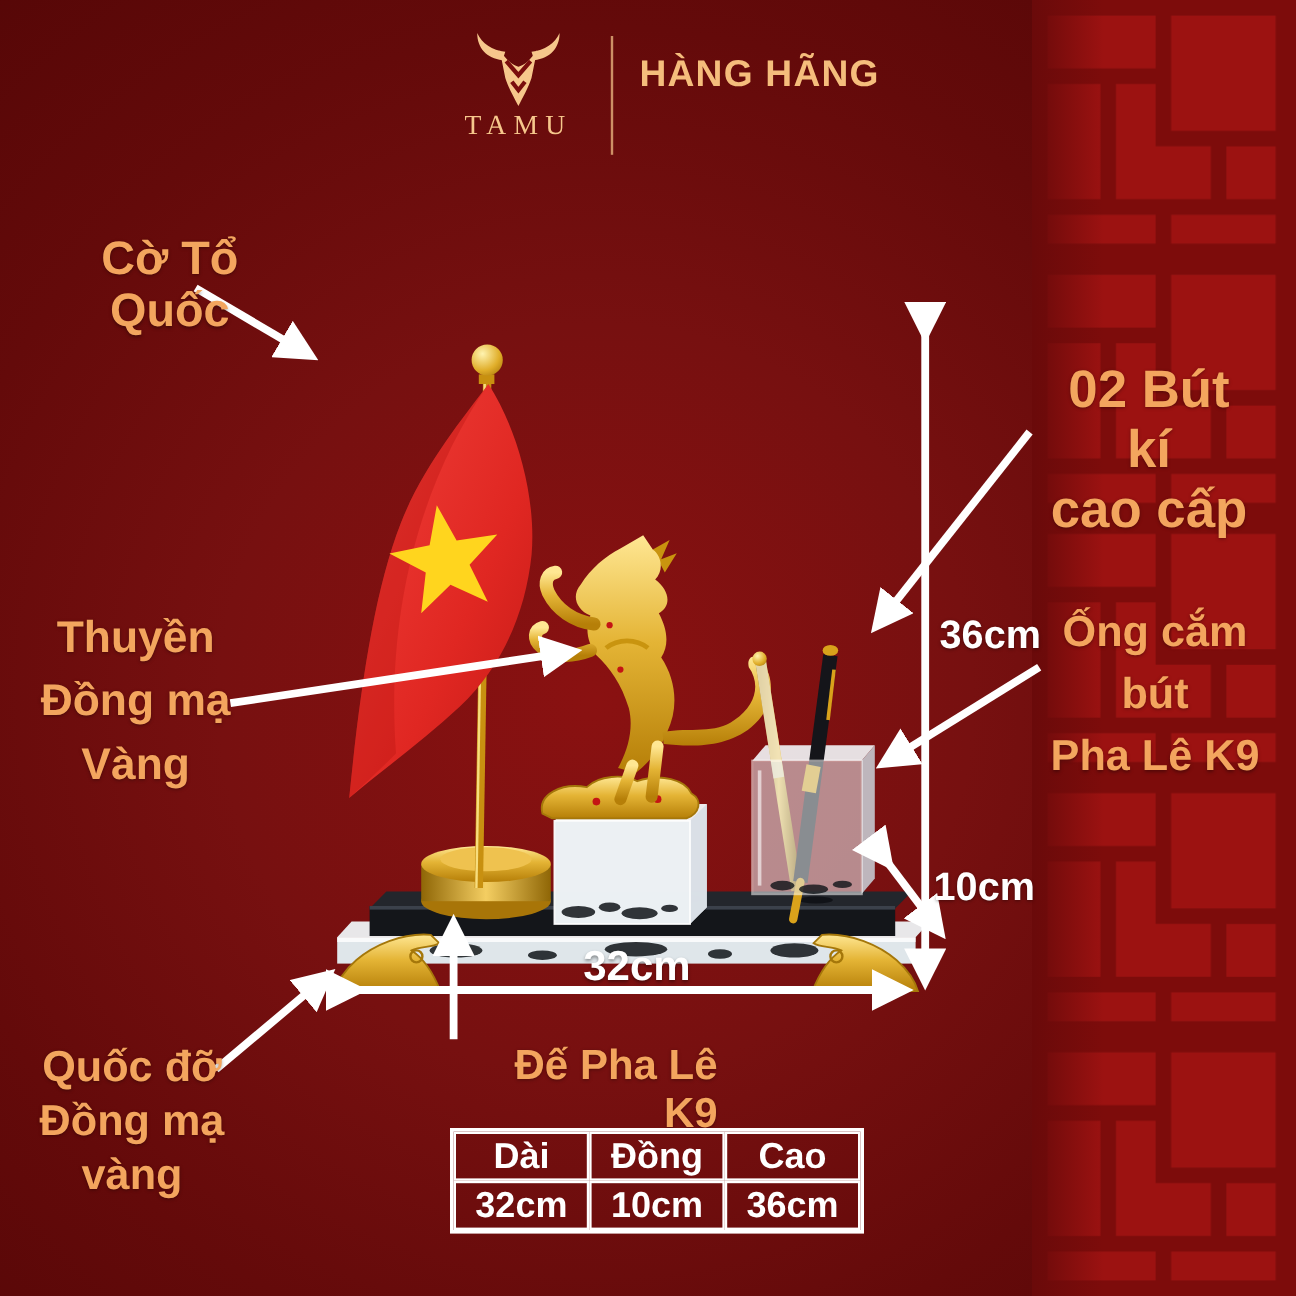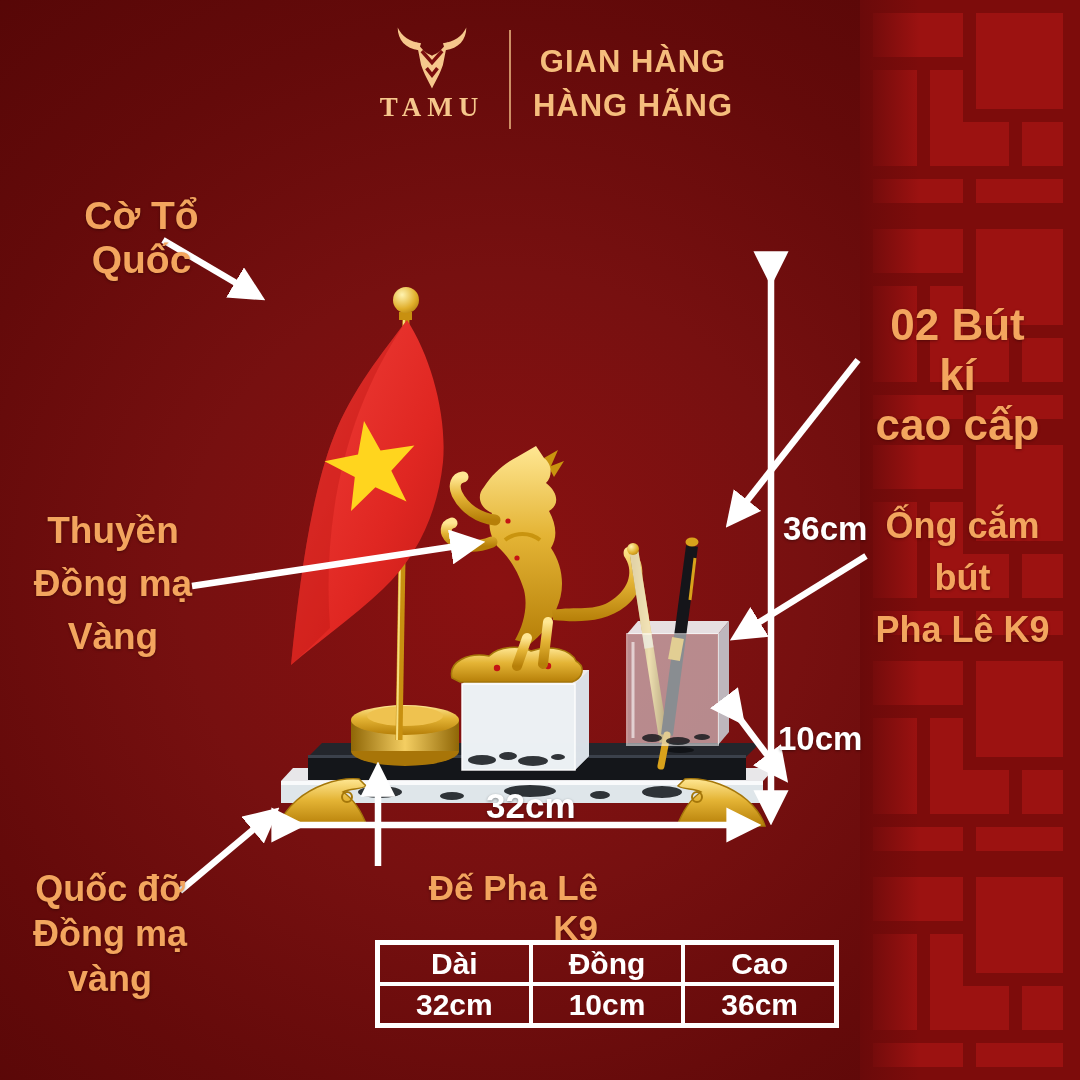--- a/index.html
+++ b/index.html
@@ -5,42 +5,42 @@
   html,body{margin:0;padding:0;background:#3a0404;}
   .canvas{
     position:relative;width:1080px;height:1080px;overflow:hidden;
     background:radial-gradient(circle at 46% 54%, #8a1111 0%, #771010 38%, #640a0a 68%, #530606 100%);
     font-family:"Liberation Sans", sans-serif;
   }
   .abs{position:absolute;}
   
   .brand-name{
     position:absolute;left:372px;top:92px;width:120px;text-align:center;
-    font-family:"Liberation Serif", serif;font-size:27px;font-weight:700;
+    font-family:"Liberation Serif", serif;font-size:23px;font-weight:400;
     letter-spacing:6px;color:#f6c78c;
   }
   .brand-divider{position:absolute;left:509px;top:30px;width:2px;height:99px;background:#dfa877;opacity:.85;}
   .tagline{position:absolute;left:528px;top:40px;width:210px;text-align:center;
     color:#f5bd7c;font-size:31px;font-weight:700;letter-spacing:1px;line-height:44px;}
   
   .callout{color:#f3a55e;font-weight:600;text-shadow:0 1px 3px rgba(0,0,0,.35);text-align:center;}
   .co-flag{left:44px;top:194px;width:195px;font-size:39px;}
   .co-model{left:28px;top:504px;width:170px;font-size:37px;line-height:53px;}
   .co-pens{left:870px;top:300px;width:175px;font-size:44px;line-height:50px;}
   .co-holder{left:855px;top:500px;width:215px;font-size:36px;line-height:52px;}
   .co-base{left:378px;top:868px;width:220px;font-size:35px;text-align:right;}
   .co-feet{left:25px;top:866px;width:170px;font-size:36px;line-height:45px;}
   
   .dim{color:#ffffff;font-weight:600;text-shadow:0 1px 3px rgba(0,0,0,.4);}
   .dim-h{left:783px;top:510px;width:90px;font-size:33px;}
   .dim-d{left:778px;top:720px;width:90px;font-size:33px;}
   .dim-l{left:486px;top:786px;width:100px;font-size:35px;}
   
   .spec-table{
-    position:absolute;left:375px;top:940px;width:464px;height:88px;
+    position:absolute;left:375px;top:940px;width:345px;height:88px;
     display:grid;grid-template-columns:1fr 1fr 1fr;grid-template-rows:1fr 1fr;
     border:3px solid #ffffff;box-sizing:border-box;
   }
   .spec-cell{
     border:2px solid #ffffff;display:flex;align-items:center;justify-content:center;
     color:#ffffff;font-size:30px;font-weight:600;
   }
 </style>
 </head>
 <body>
@@ -76,21 +76,20 @@
         <path d="M30 20 C38 32 44 36 50 38 C56 36 62 32 70 20 L64 50 C60 62 55 70 50 80 C45 70 40 62 36 50 Z"></path>
       </g>
       <g stroke="#7a0d0d" stroke-width="4.5" fill="none">
         <path d="M37 32 L50 47 L63 32"></path>
         <path d="M43 54 L50 63 L57 54"></path>
       </g>
     </svg>
     <div class="brand-name">TAMU</div>
     <div class="brand-divider"></div>
     <div class="tagline">
-      <div>GIAN HÀNG</div>
       <div>HÀNG HÃNG</div>
     </div>
   </header>
 
   <svg class="abs" style="left:0;top:0;" width="1080" height="1080" viewBox="0 0 1080 1080">
     <defs>
       <linearGradient id="ggold" x1="0" y1="0" x2="0" y2="1">
         <stop offset="0" stop-color="#ffe793"></stop>
           <stop offset=".45" stop-color="#e4b435"></stop>
           <stop offset="1" stop-color="#b67f08"></stop>

